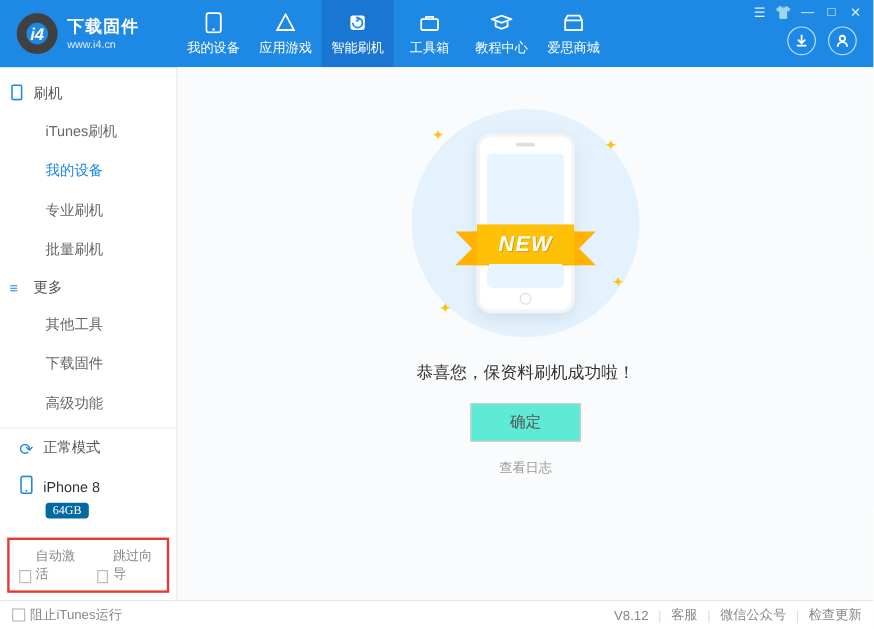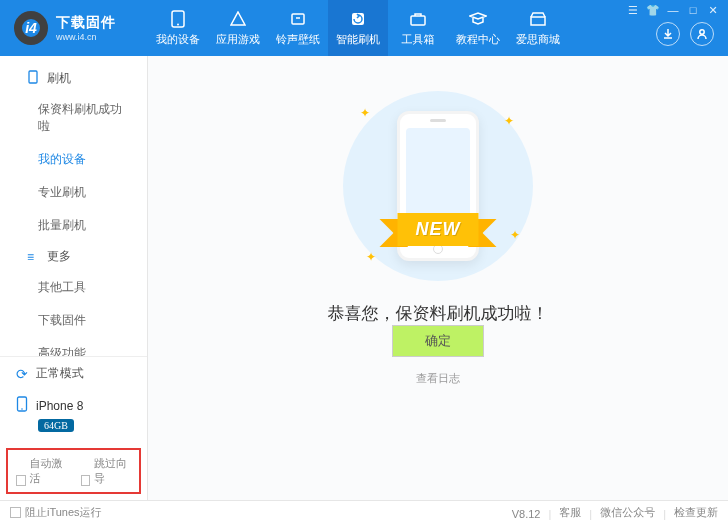--- a/index.html
+++ b/index.html
@@ -20,21 +20,21 @@
 
 .titlebar { position: absolute; top: 4px; right: 8px; display: flex; gap: 6px; }
 .titlebar span { color: #fff; font-size: 11px; cursor: pointer; opacity: 0.85; width: 14px; text-align: center; }
 
 .header-right { position: absolute; right: 14px; bottom: 10px; display: flex; gap: 10px; }
 .circle-btn { width: 24px; height: 24px; border: 1.5px solid rgba(255,255,255,0.7); border-radius: 50%; display: flex; align-items: center; justify-content: center; color: #fff; cursor: pointer; }
 
 .body { display: flex; height: 444px; }
 .sidebar { width: 148px; border-right: 1px solid #e6e6e6; display: flex; flex-direction: column; background: #fff; }
 .side-scroll { flex: 1; overflow: hidden; padding-top: 8px; }
-.side-group { padding: 6px 27px; display: flex; align-items: center; color: #555; }
+.side-group { padding: 6px 8px; display: flex; align-items: center; color: #555; }
 .side-group .gicon { width: 14px; margin-right: 6px; color: #1e88e5; }
 .side-item { padding: 8px 16px 8px 38px; color: #666; cursor: pointer; }
 .side-item.active { color: #1e88e5; }
 
 .side-bottom { border-top: 1px solid #eee; }
 .mode-row { padding: 8px 16px; display: flex; align-items: center; color: #555; }
 .mode-row .micon { color: #1e88e5; margin-right: 8px; font-size: 14px; }
 .device-row { padding: 6px 16px 10px; }
 .device-row .dname { display: flex; align-items: center; color: #333; font-weight: 500; }
 .device-row .dname .dicon { color: #1e88e5; margin-right: 8px; }
@@ -44,30 +44,30 @@
 .chk { display: flex; align-items: flex-end; color: #888; font-size: 11px; }
 .chk .box { width: 11px; height: 11px; border: 1px solid #bbb; margin-right: 4px; }
 
 .main { flex: 1; background: #fafbfc; display: flex; flex-direction: column; align-items: center; padding-top: 30px; position: relative; }
 .illus { width: 200px; height: 200px; position: relative; display: flex; align-items: center; justify-content: center; }
 .big-circle { width: 190px; height: 190px; background: #e3f2fd; border-radius: 50%; position: absolute; }
 .phone { width: 82px; height: 150px; background: #fff; border-radius: 12px; border: 3px solid #f4f4f4; position: relative; z-index: 2; box-shadow: 0 4px 12px rgba(0,0,0,0.08); }
 .phone .screen { position: absolute; inset: 14px 6px 18px 6px; background: #e8f4ff; border-radius: 4px; }
 .phone .speaker { position: absolute; top: 5px; left: 50%; transform: translateX(-50%); width: 16px; height: 3px; background: #ddd; border-radius: 2px; }
 .phone .home { position: absolute; bottom: 4px; left: 50%; transform: translateX(-50%); width: 10px; height: 10px; border: 1.5px solid #ddd; border-radius: 50%; }
-.ribbon { position: absolute; z-index: 3; bottom: 40px; left: 50%; transform: translateX(-50%); }
+.ribbon { position: absolute; z-index: 3; bottom: 66px; left: 50%; transform: translateX(-50%); }
 .ribbon-body { background: #ffc107; color: #fff; font-weight: 900; font-size: 18px; letter-spacing: 1px; padding: 6px 18px; position: relative; font-style: italic; text-shadow: 1px 1px 0 rgba(0,0,0,0.15); }
 .ribbon-body:before, .ribbon-body:after { content: ""; position: absolute; top: 6px; border: 14px solid #ffb300; z-index: -1; }
 .ribbon-body:before { left: -18px; border-left-color: transparent; }
 .ribbon-body:after { right: -18px; border-right-color: transparent; }
 .spark { position: absolute; color: #ffc107; font-size: 12px; }
 .s1 { top: 20px; left: 22px; } .s2 { top: 28px; right: 24px; } .s3 { bottom: 22px; left: 28px; } .s4 { bottom: 44px; right: 18px; }
 
-.success-text { margin-top: 16px; font-size: 17px; color: #333; }
-.ok-btn { margin-top: 0; border: 1px solid #ccc; background: #bef264; padding: 6px 32px; font-size: 13px; color: #555; cursor: pointer; }
+.success-text { margin-top: 16px; font-size: 14px; color: #333; }
+.ok-btn { margin-top: 16px; border: 1px solid #ccc; background: #5eead4; padding: 6px 32px; font-size: 13px; color: #555; cursor: pointer; }
 .log-link { margin-top: 14px; font-size: 11px; color: #999; cursor: pointer; }
 
 .footer { height: 24px; border-top: 1px solid #e6e6e6; display: flex; align-items: center; padding: 0 10px; font-size: 11px; color: #888; background: #fff; }
 .footer .fchk { display: flex; align-items: center; }
 .footer .fchk .box { width: 11px; height: 11px; border: 1px solid #bbb; margin-right: 4px; }
 .footer-right { margin-left: auto; display: flex; align-items: flex-end; gap: 8px; }
 .footer-right .sep { color: #ddd; }
 </style>
 </head>
 <body>
@@ -91,29 +91,20 @@
       <div class="label">我的设备</div>
     </div>
     <div class="nav-item">
       <div class="icon">
           <svg width="16" height="16" viewBox="0 0 16 16">
             <path d="M8 1 L15 14 H1 Z" fill="none" stroke="#fff" stroke-width="1.5"></path>
           </svg>
         </div>
       <div class="label">应用游戏</div>
     </div>
-    <div class="nav-item">
-      <div class="icon">
-          <svg width="16" height="16" viewBox="0 0 16 16">
-            <rect x="2" y="3" width="12" height="10" rx="1" fill="none" stroke="#fff" stroke-width="1.5"></rect>
-            <path d="M6 7 L10 7" stroke="#fff" stroke-width="1.5"></path>
-          </svg>
-        </div>
-      <div class="label">铃声壁纸</div>
-    </div>
     <div class="nav-item active">
       <div class="icon">
           <svg width="16" height="16" viewBox="0 0 16 16">
             <rect x="2" y="2" width="12" height="12" rx="2" fill="#fff"></rect>
             <path d="M8 4 A4 4 0 1 1 4 8" fill="none" stroke="#1e88e5" stroke-width="1.5"></path>
             <path d="M7 3 L9 5 L7 7" fill="none" stroke="#1e88e5" stroke-width="1.5"></path>
           </svg>
         </div>
       <div class="label">智能刷机</div>
     </div>
@@ -169,21 +160,21 @@
 
 <div class="body">
   <div class="sidebar">
     <div class="side-scroll">
       <div class="side-group">
         <span class="gicon"><svg width="12" height="14" viewBox="0 0 12 14">
               <rect x="2" y="1" width="8" height="12" rx="1" fill="none" stroke="#1e88e5" stroke-width="1.3"></rect>
             </svg></span>
         <span>刷机</span>
       </div>
-      <div class="side-item">保资料刷机成功啦</div>
+      <div class="side-item">iTunes刷机</div>
       <div class="side-item active">我的设备</div>
       <div class="side-item">专业刷机</div>
       <div class="side-item">批量刷机</div>
 
       <div class="side-group">
         <span class="gicon">≡</span>
         <span>更多</span>
       </div>
       <div class="side-item">其他工具</div>
       <div class="side-item">下载固件</div>

